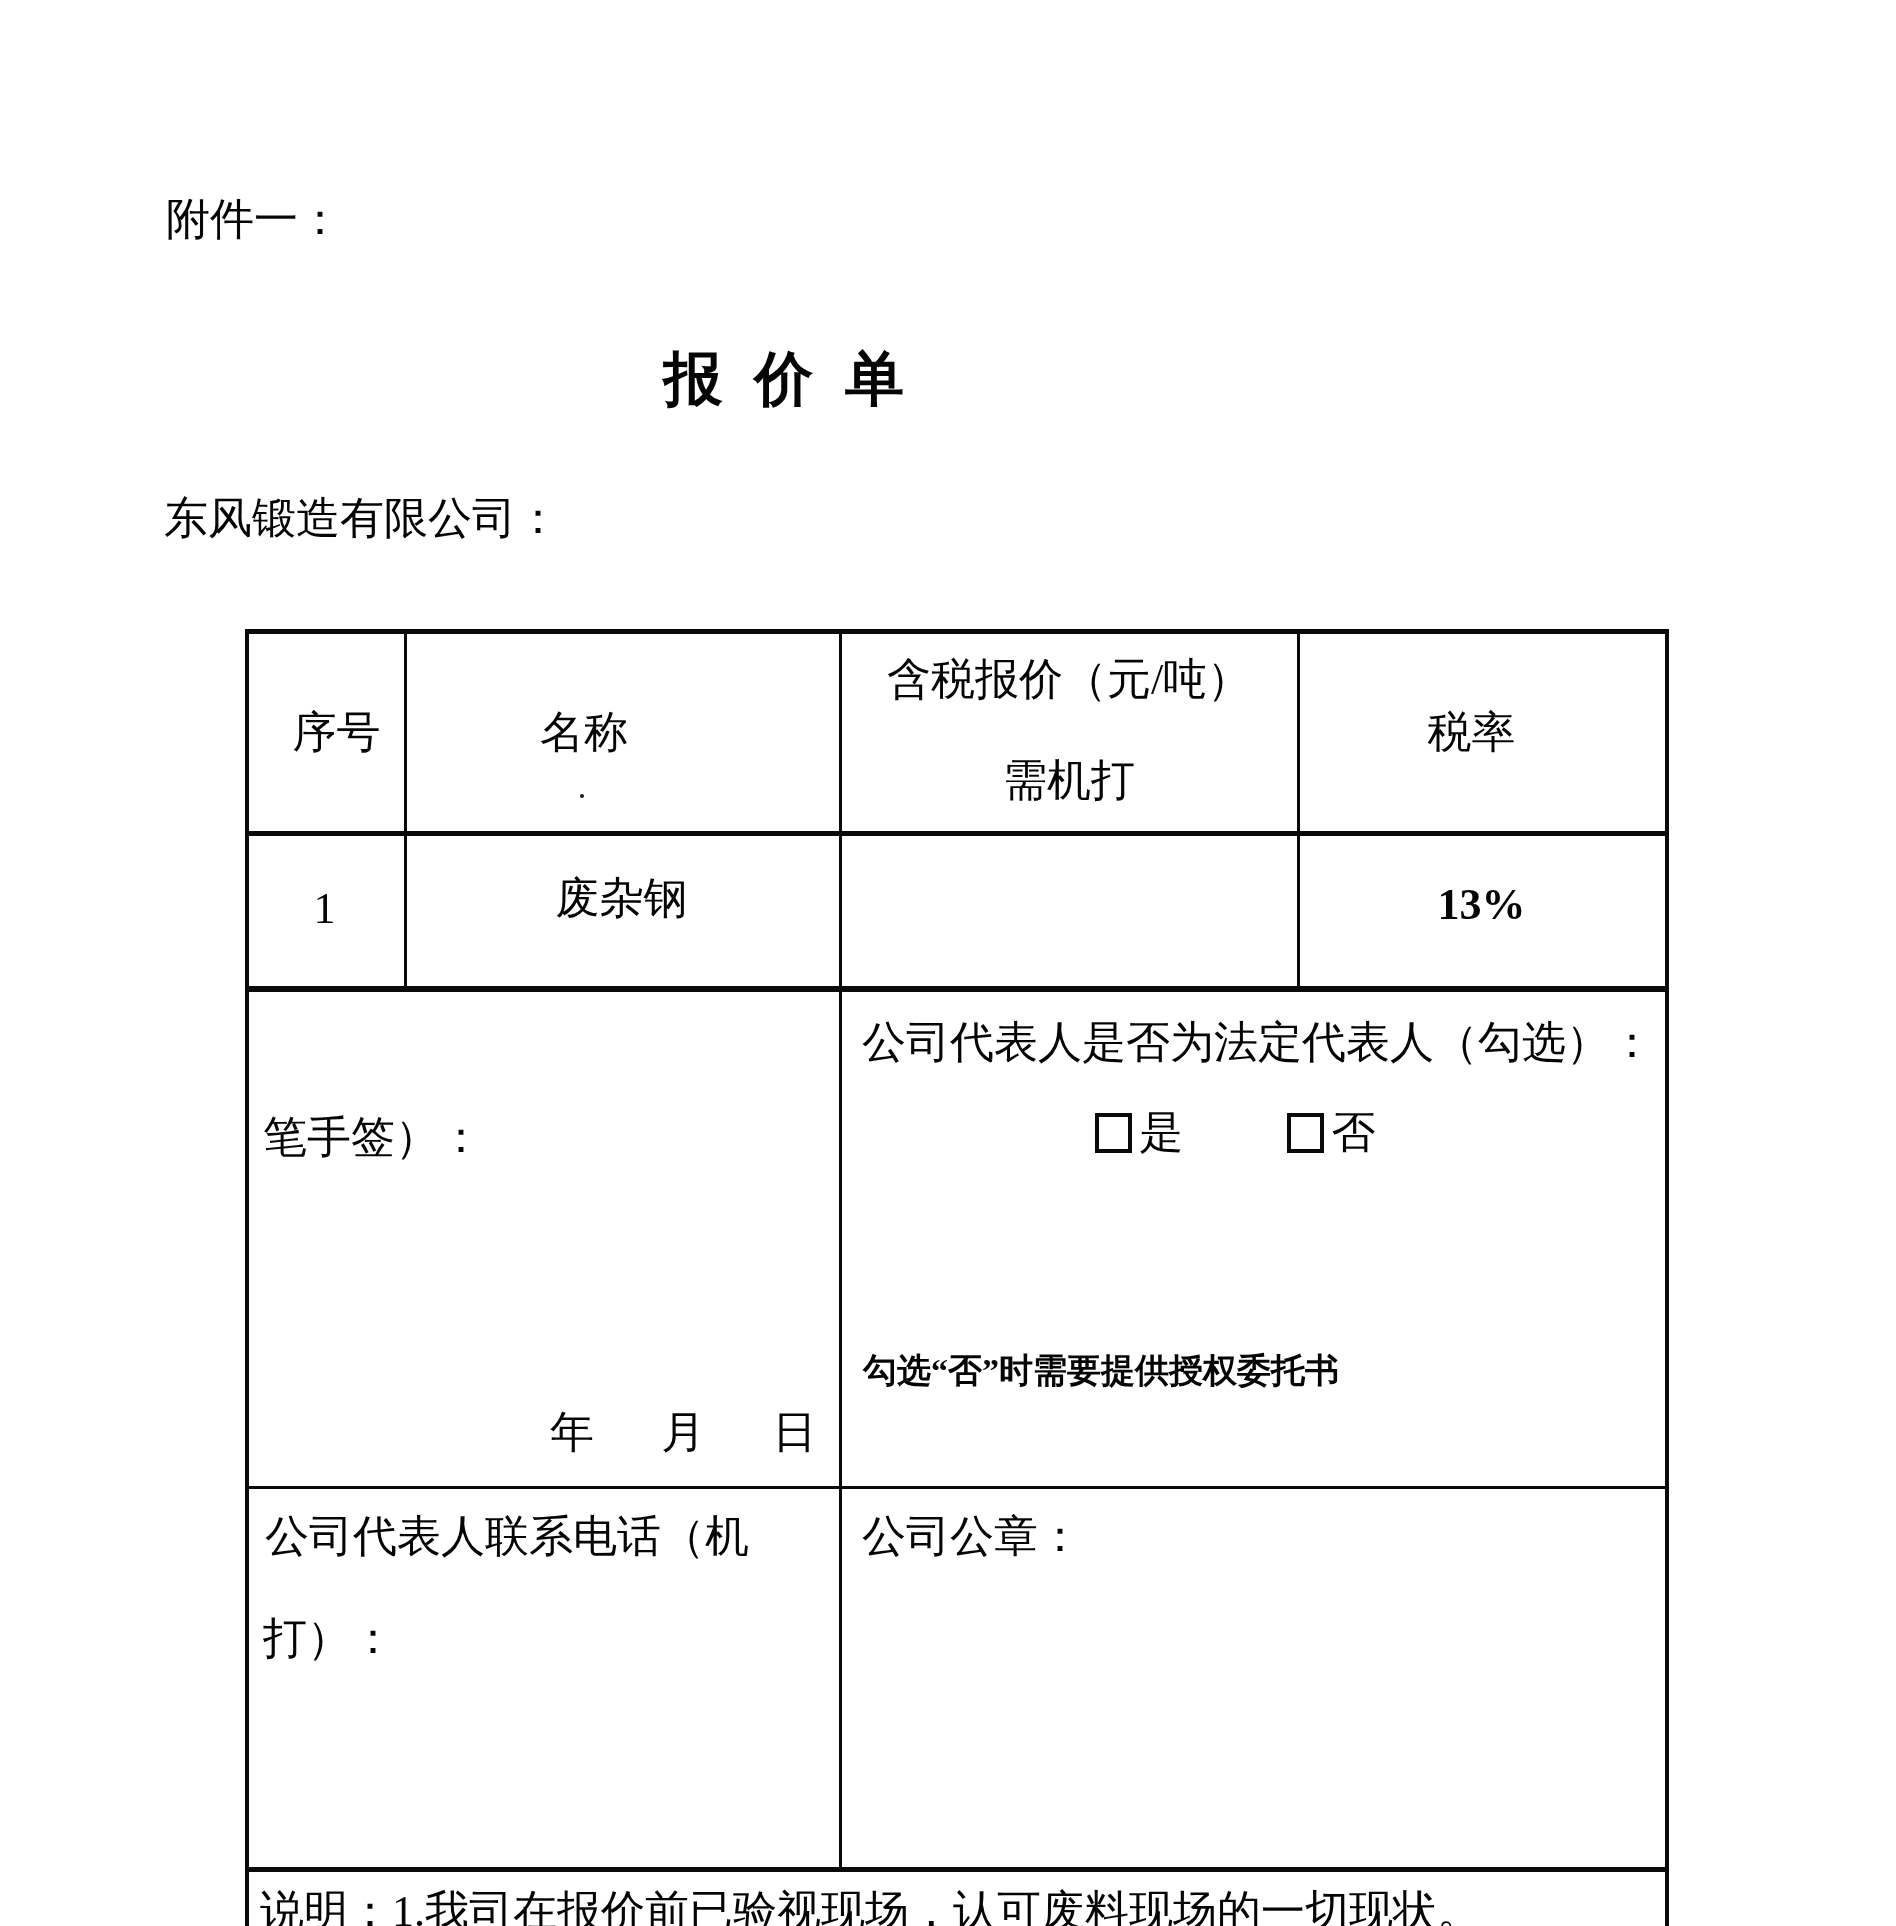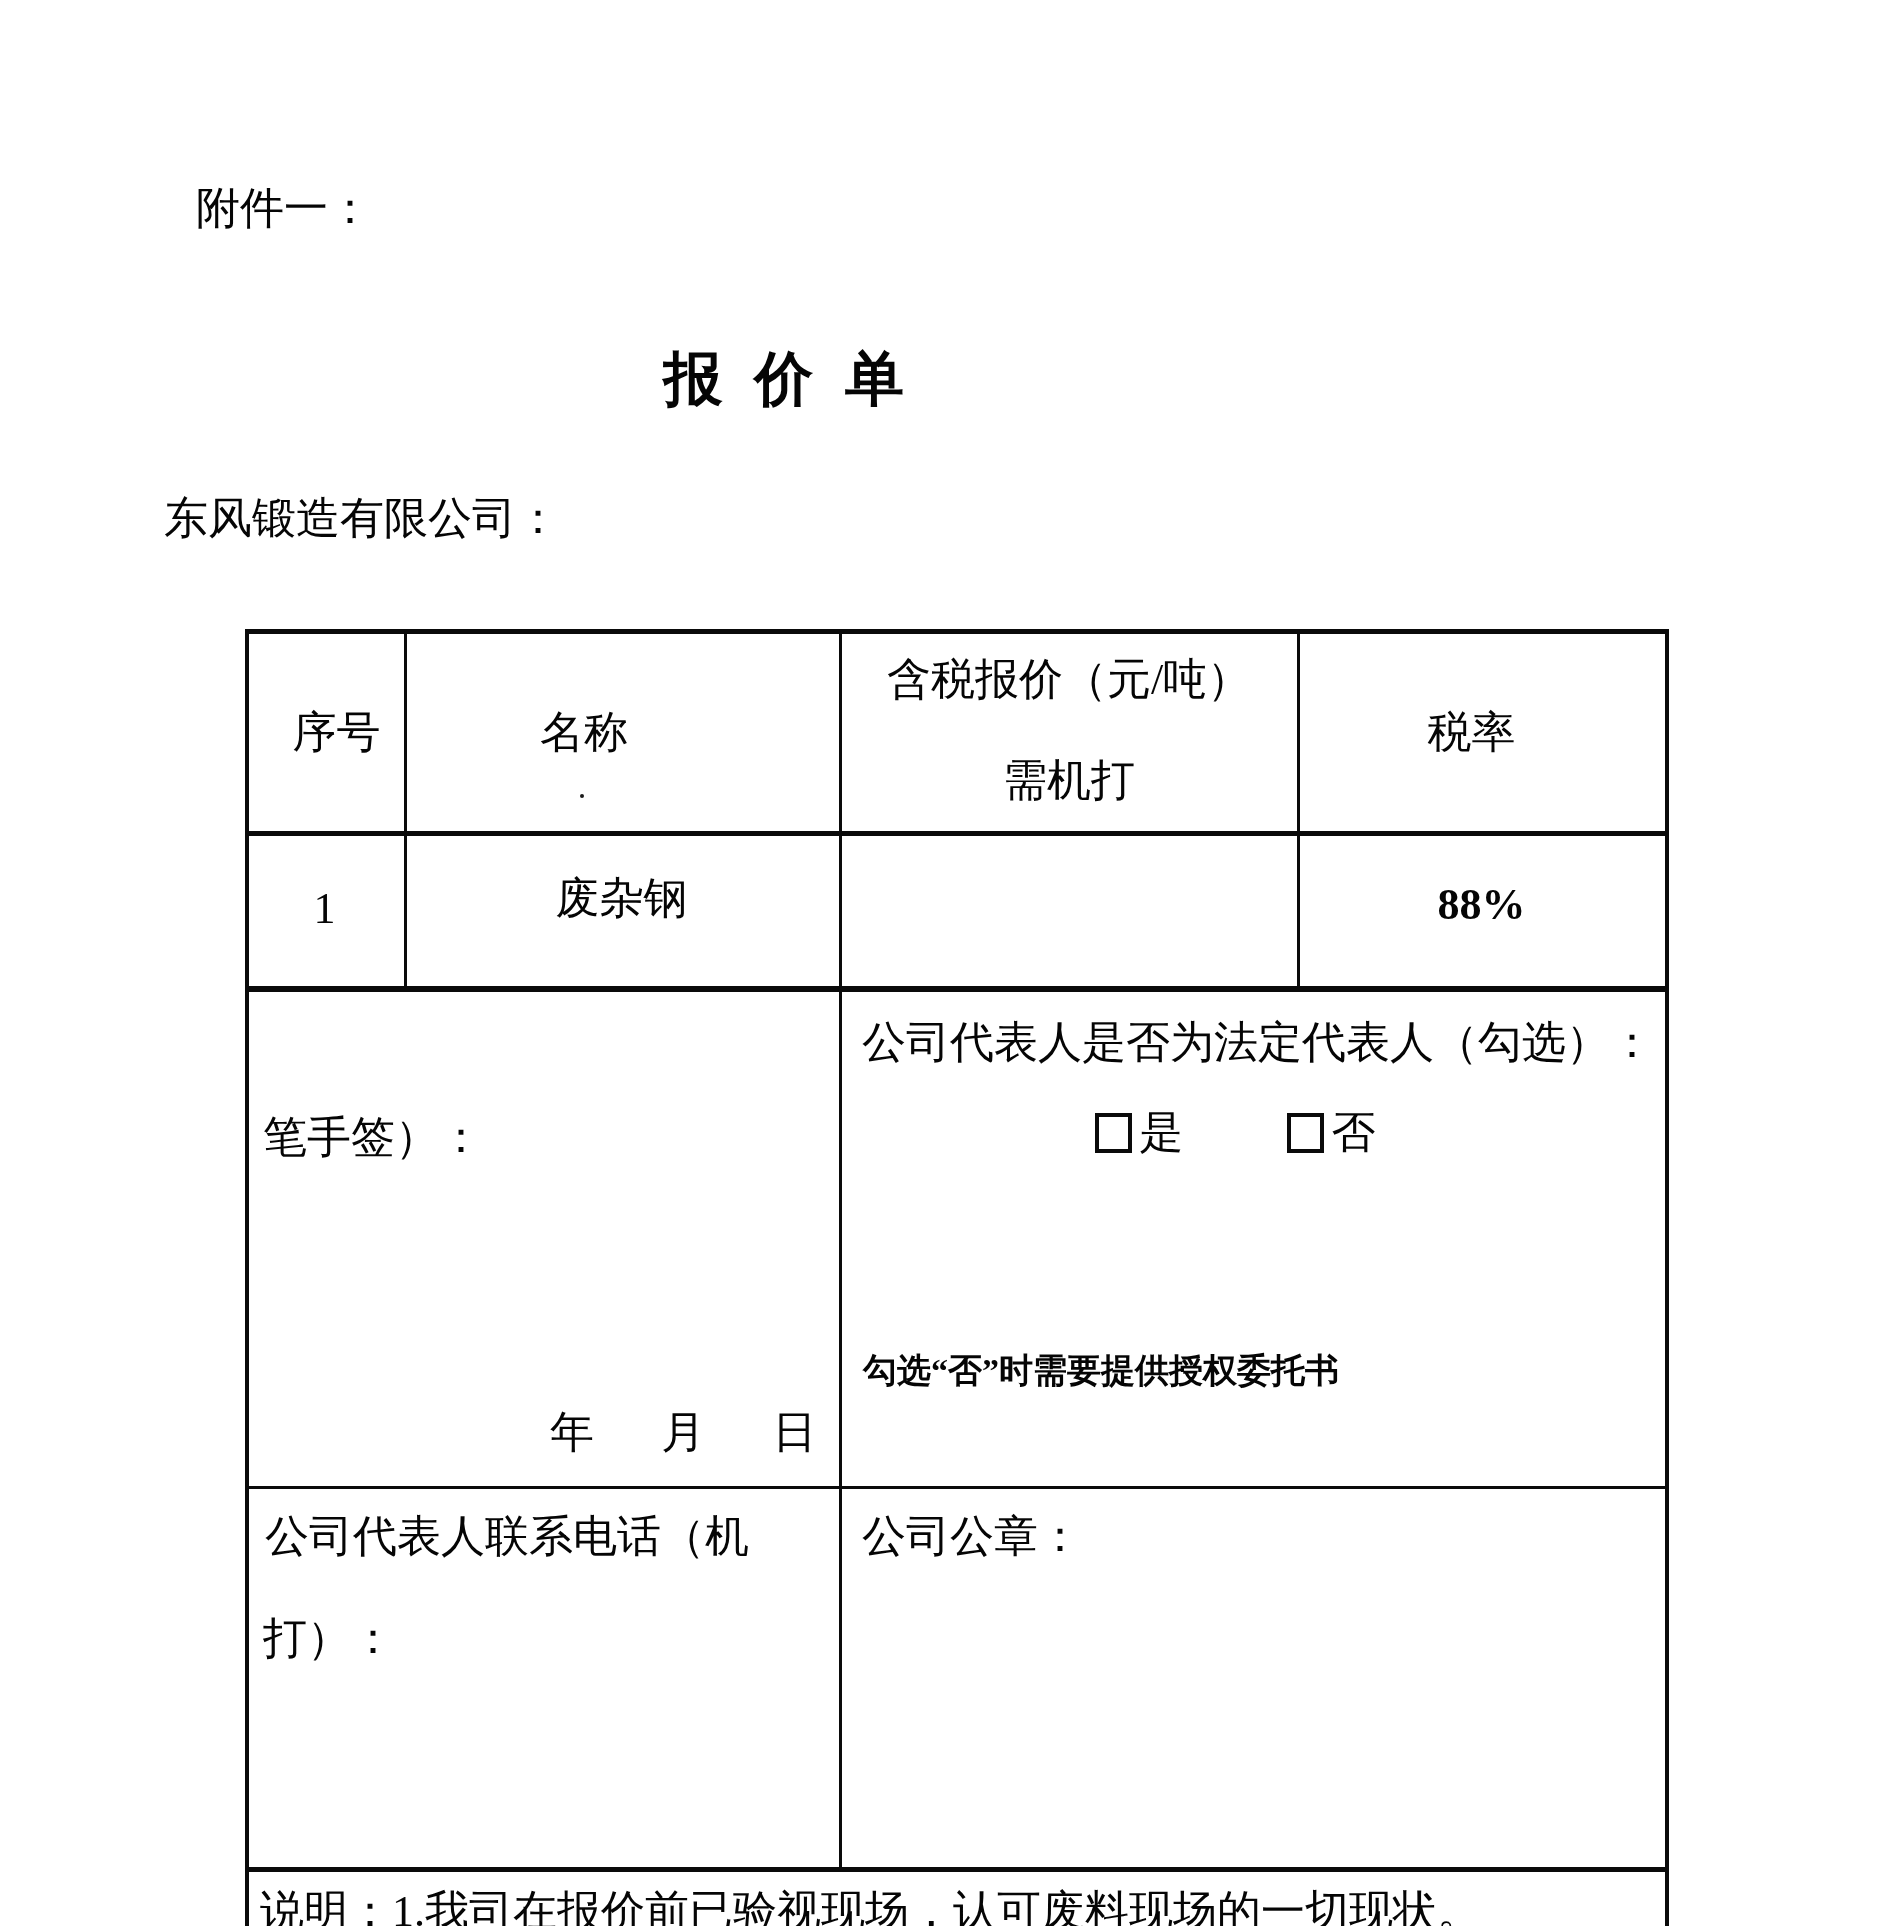--- a/index.html
+++ b/index.html
@@ -44,21 +44,21 @@
   }
   .cb-label{font-size:44px;line-height:1;}
   .speck{position:absolute;background:#1a1a1a;border-radius:50%;}
   .bold600{font-weight:600;}
 </style>
 </head>
 <body>
 
 <div id="page">
 
-  <div class="txt" style="left:166px;top:184px;margin-left:30px;">附件一：</div>
+  <div class="txt" style="left:166px;top:195px;">附件一：</div>
   <div class="txt doc-title center" style="left:0;top:346px;width:1576px;">报 价 单</div>
   <div class="txt" style="left:164px;top:461px;margin-top:33px;">东风锻造有限公司：</div>
 
   <div class="hline" style="left:245px;top:629px;width:1424px;height:5.4px;"></div>
   <div class="hline" style="left:245px;top:831px;width:1424px;height:5.4px;"></div>
   <div class="hline" style="left:245px;top:986px;width:1424px;height:6.2px;"></div>
   <div class="hline" style="left:245px;top:1486px;width:1424px;height:3.1px;"></div>
   <div class="hline" style="left:245px;top:1867px;width:1424px;height:5.4px;"></div>
 
   <div class="vline" style="left:245px;top:629px;width:3.9px;height:1831px;"></div>
@@ -69,21 +69,21 @@
 
   <div class="txt center" style="left:245px;top:708px;width:159px;padding-left:12px;">序号</div>
   <div class="txt center" style="left:404px;top:708px;width:360px;">名称</div>
   <div class="txt center" style="left:840px;top:655px;width:458px;">含税报价（元/吨）</div>
   <div class="txt center" style="left:840px;top:756px;width:458px;">需机打</div>
   <div class="txt center" style="left:1298px;top:708px;width:347px;">税率</div>
 
   <div class="txt center" style="left:245px;top:884px;width:159px;">1</div>
   <div class="txt center" style="left:404px;top:874px;width:435px;">废杂钢</div>
   <div class="txt center" style="left:840px;top:874px;width:458px;"></div>
-  <div class="txt center bold600" style="left:1298px;top:880px;width:367px;">88%</div>
+  <div class="txt center bold600" style="left:1298px;top:880px;width:367px;">13%</div>
 
   <div class="txt" style="left:263px;top:1113px;">笔手签）：</div>
   <div class="txt" style="left:862px;top:1018px;">公司代表人是否为法定代表人（勾选）：</div>
 
   <div class="checkbox-row" style="left:1095px;top:1111px;">
     <span class="cb-group">
       <span class="cb-box"></span>
       <span class="cb-label">是</span>
     </span>
     <span class="cb-group">

